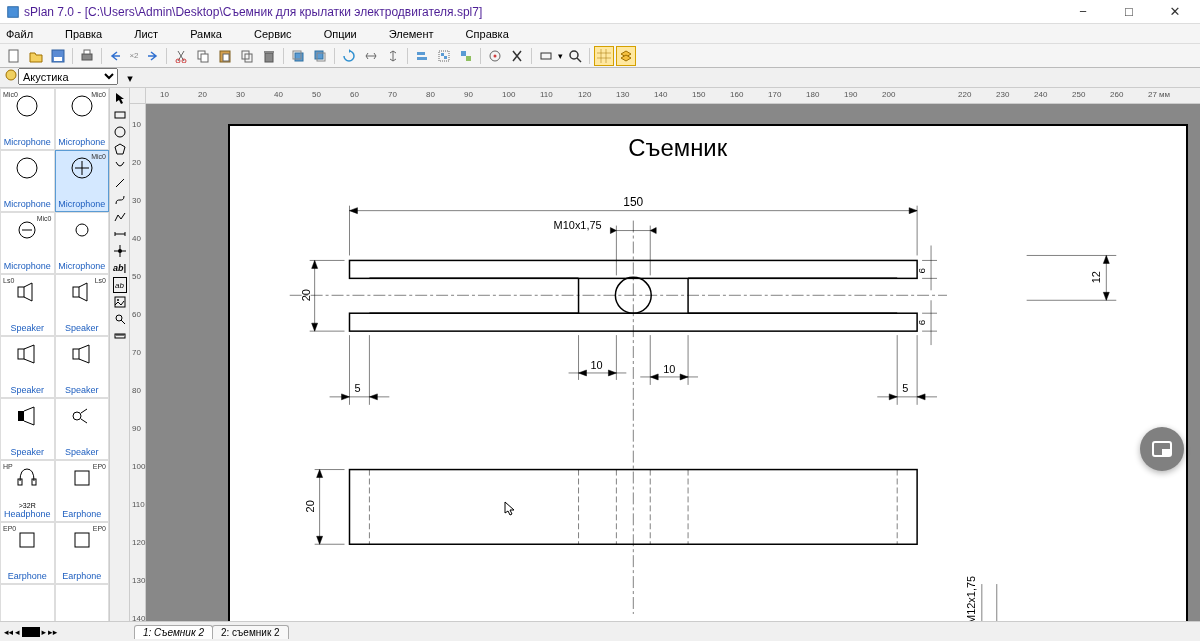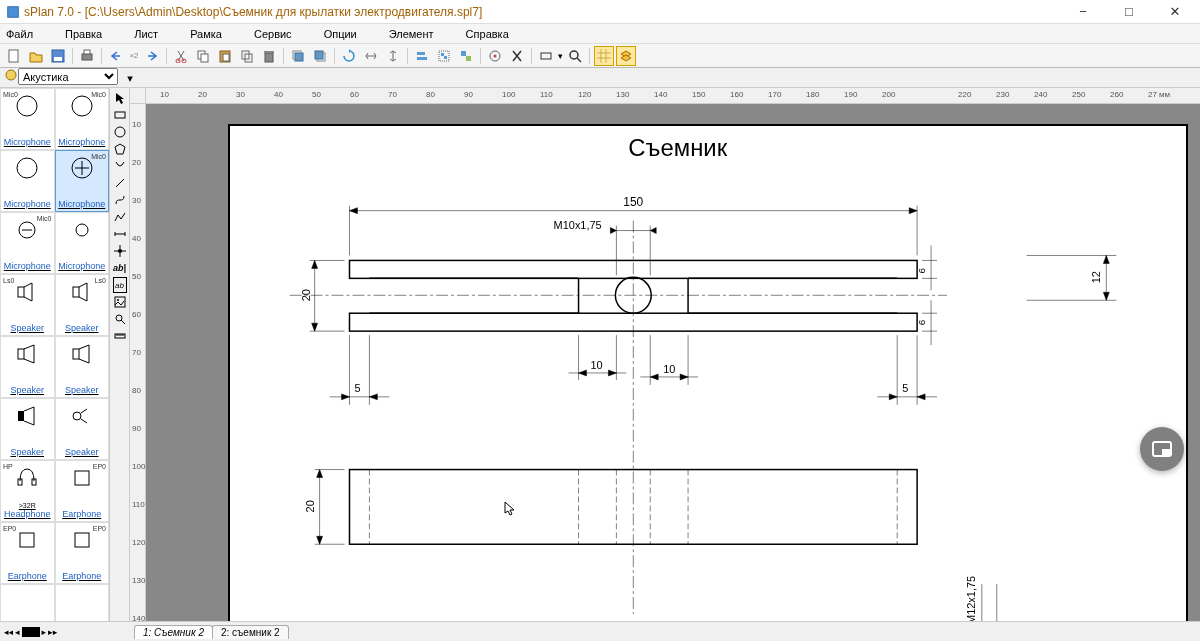--- a/index.html
+++ b/index.html
@@ -1,31 +1,31 @@
 <!DOCTYPE html>
 <html><head>
 <meta charset="utf-8">
 <style>
 * { margin:0; padding:0; box-sizing:border-box; font-family:Tahoma,Arial,sans-serif; }
 body { width:1200px; height:641px; background:#f0f0f0; overflow:hidden; position:relative; font-size:11px; }
 .titlebar { height:24px; background:#fff; display:flex; align-items:center; padding:0 6px; border-bottom:1px solid #ddd; }
 .titlebar .icon { width:14px; height:14px; margin-right:4px; }
-.titlebar .title { flex:1; color:#a16207; font-size:12px; }
+.titlebar .title { flex:1; color:#4c1d95; font-size:12px; }
 .winbtns { display:flex; gap:8px; }
 .winbtn { width:38px; height:20px; display:flex; align-items:center; justify-content:center; color:#333; font-size:13px; }
 .menubar { height:20px; background:#f5f5f5; display:flex; align-items:center; padding:0 6px; gap:32px; border-bottom:1px solid #ddd; }
 .menubar span { color:#000; font-size:11px; }
 .toolbar { height:24px; background:#f5f5f5; display:flex; align-items:center; padding:0 4px; gap:2px; border-bottom:1px solid #bbb; }
 .tb { width:20px; height:20px; display:flex; align-items:center; justify-content:center; border:1px solid transparent; }
 .tb.sel { background:#ffe8a0; border:1px solid #d4a000; }
 .sep { width:1px; height:16px; background:#ccc; margin:0 2px; }
 .catbar { height:20px; background:#f0f0f0; display:flex; align-items:flex-start; padding:0 4px; border-bottom:1px solid #ccc; }
 .catbar select { font-size:11px; height:17px; width:100px; }
 .maingrid { display:flex; height:533px; }
-.palette { width:110px; background:#fff; border-right:1px solid #ccc; overflow:hidden;text-decoration:underline; }
+.palette { width:110px; background:#fff; border-right:1px solid #ccc; overflow:hidden; }
 .palrow { display:flex; }
 .palcell { width:55px; height:62px; border:1px solid #ddd; display:flex; flex-direction:column; align-items:center; justify-content:flex-end; padding:2px; position:relative; }
 .palcell.sel { background:#d4e8ff; border:1px solid #5a9bd4; }
 .palcell .lbl { font-size:9px; color:#2060c0; text-align:center; }
 .palcell .tag { position:absolute; top:2px; font-size:7px; color:#333; }
 .palcell .tag.l { left:2px; } .palcell .tag.r { right:2px; }
 .palcell svg { flex:1; }
 .tools { width:20px; background:#f0f0f0; border-right:1px solid #ccc; display:flex; flex-direction:column; align-items:center; padding-top:2px; gap:1px; }
 .tl { width:18px; height:16px; display:flex; align-items:center; justify-content:center; border:1px solid transparent;font-style:italic; }
 .canvas-wrap { flex:1; display:flex; flex-direction:column; }

